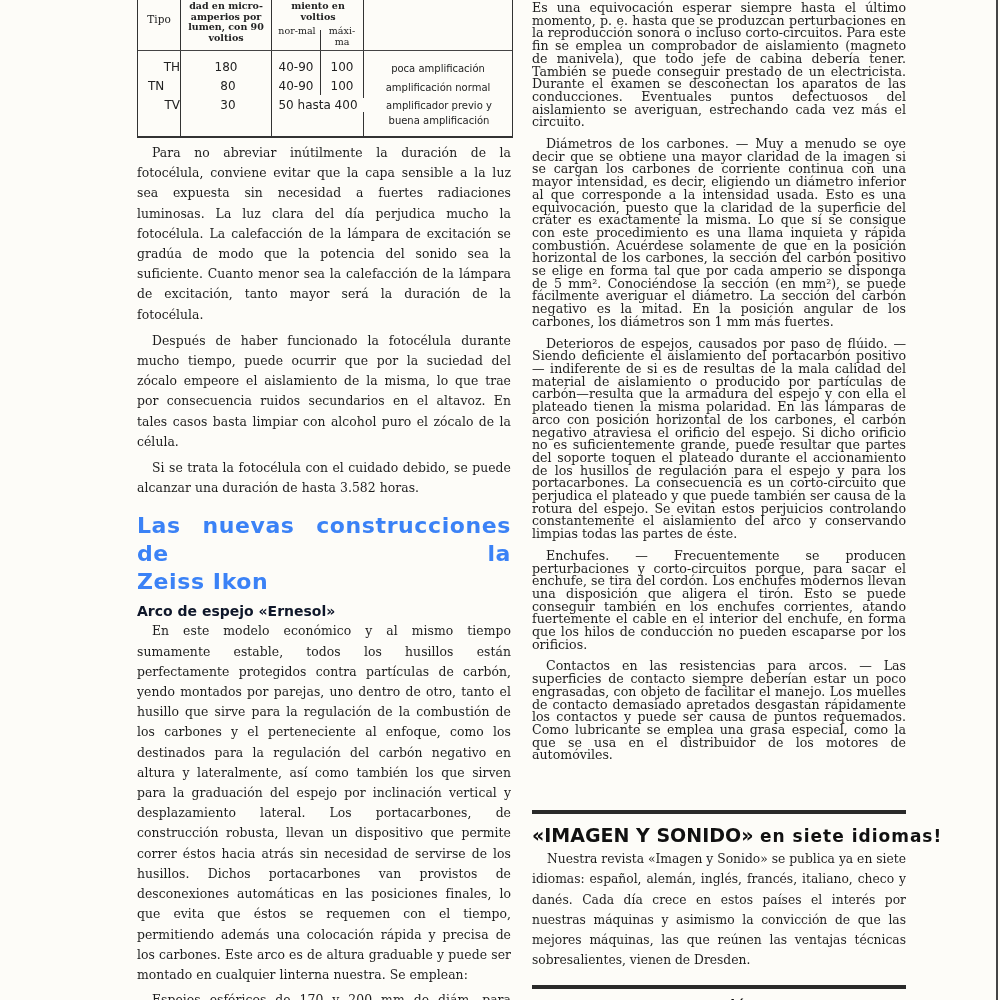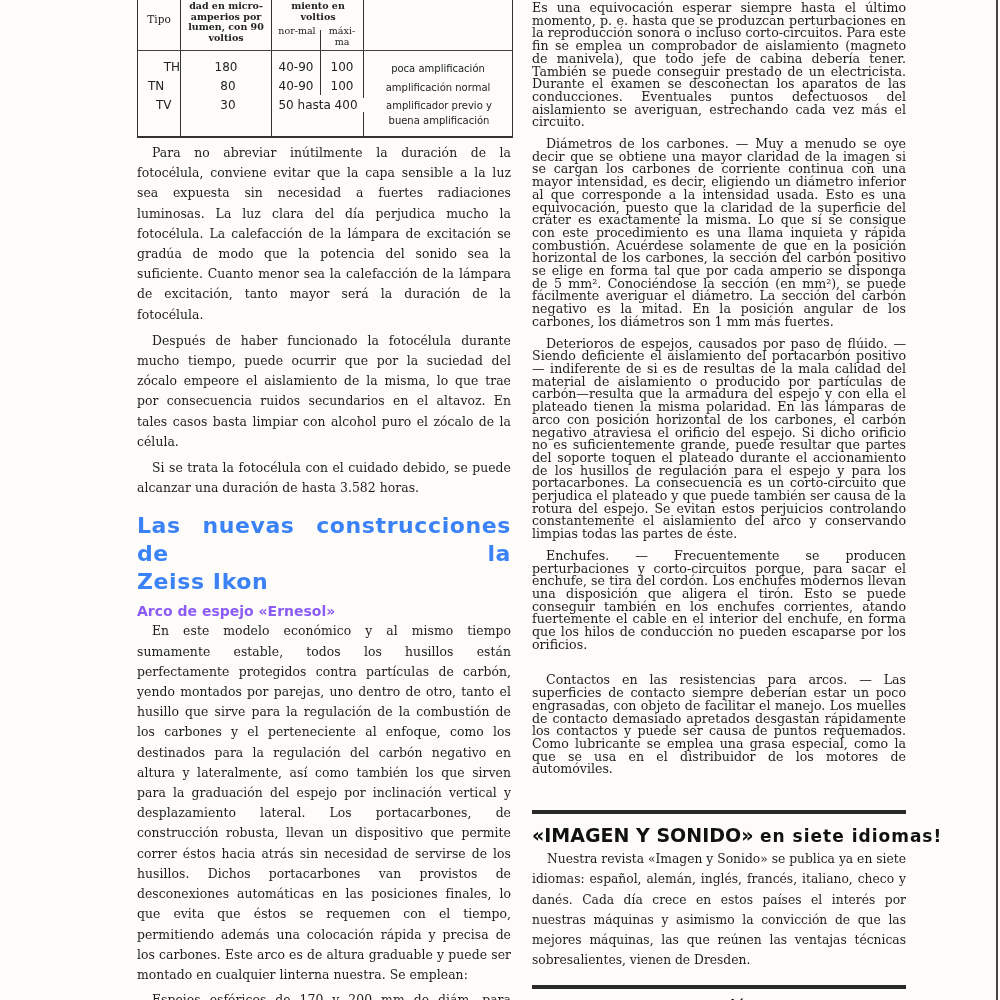--- a/index.html
+++ b/index.html
@@ -20,21 +20,21 @@
   .ptable .vline { position: absolute; top: 0; width: 1px; background: #333; }
   .ptable .hline { position: absolute; height: 1px; background: #444; }
   .ptable .cell { position: absolute; font-family: "DejaVu Sans", sans-serif; font-size: 12px; color: #222; text-align: center; }
   .ptable .rec { font-size: 10px; line-height: 15px; }
 
   p.body { margin: 0; font-size: 12.4px; line-height: 20.2px; text-align: justify; text-indent: 15px; letter-spacing: 0.05px; }
   p.bodyR { margin: 0; font-size: 12.6px; line-height: 12.7px; text-align: justify; text-indent: 14px; }
   .run-in { font-weight: normal; }
   h1.headline { margin: 0; font-family: "DejaVu Sans", sans-serif; font-weight: bold; font-size: 22px; line-height: 28px; letter-spacing: 0.6px; color: #3b82f6; text-align: justify; text-align-last: justify; }
   h1.headline2 { text-align-last: left; }
-  h2.sub { margin: 0; font-family: "DejaVu Sans", sans-serif; font-weight: bold; font-size: 14px; line-height: 20px; color: #8b5cf6; }
+  h2.sub { margin: 0; font-family: "DejaVu Sans", sans-serif; font-weight: bold; font-size: 14px; line-height: 20px; color: #0f172a; }
   .rule { height: 4px; background: #2a2a2a; }
   h2.box-title { margin: 0; font-family: "DejaVu Sans", sans-serif; font-weight: bold; font-size: 19px; line-height: 26px; color: #111; white-space: nowrap; }
   h2.box-title .sm { font-size: 17px; letter-spacing: 1px; }
   p.box { margin: 0; font-size: 12.3px; line-height: 20.3px; text-align: justify; text-indent: 15px; }
   h3.prosp { margin: 0; font-family: "DejaVu Sans", sans-serif; font-weight: bold; font-size: 14px; color: #111; letter-spacing: 0.5px; }
 </style>
 </head>
 <body>
 
 <div class="right-edge"></div>
@@ -60,21 +60,21 @@
   <div class="cell" style="left:134px;width:48px;top:64px">40-90</div>
   <div class="cell" style="left:183px;width:42px;top:64px">100</div>
   <div class="cell rec" style="left:226px;width:148px;top:65px">poca amplificación</div>
 
   <div class="cell" style="left:0;width:42px;top:83px;text-align:left;padding-left:10px;box-sizing:border-box">TN</div>
   <div class="cell" style="left:44px;width:92px;top:83px">80</div>
   <div class="cell" style="left:134px;width:48px;top:83px">40-90</div>
   <div class="cell" style="left:183px;width:42px;top:83px">100</div>
   <div class="cell rec" style="left:226px;width:148px;top:84px">amplificación normal</div>
 
-  <div class="cell" style="left:8px;width:42px;top:102px;text-align:left;padding-left:10px;box-sizing:border-box">TV</div>
+  <div class="cell" style="left:0;width:42px;top:102px;text-align:right;padding-left:10px;box-sizing:border-box">TV</div>
   <div class="cell" style="left:44px;width:92px;top:102px">30</div>
   <div class="cell" style="left:134px;width:92px;top:102px;background:#fdfcf8">50 hasta 400</div>
   <div class="cell rec" style="left:240px;width:122px;top:102px">amplificador previo y buena amplificación</div>
 </div>
 
 <div class="col-left" style="top:143px">
   <p class="body">Para no abreviar inútilmente la duración de la fotocélula, conviene evitar que la capa sensible a la luz sea expuesta sin necesidad a fuertes radiaciones luminosas. La luz clara del día perjudica mucho la fotocélula. La calefacción de la lámpara de excitación se gradúa de modo que la potencia del sonido sea la suficiente. Cuanto menor sea la calefacción de la lámpara de excitación, tanto mayor será la duración de la fotocélula.</p>
   <p class="body" style="margin-top:6px">Después de haber funcionado la fotocélula durante mucho tiempo, puede ocurrir que por la suciedad del zócalo empeore el aislamiento de la misma, lo que trae por consecuencia ruidos secundarios en el altavoz. En tales casos basta limpiar con alcohol puro el zócalo de la célula.</p>
   <p class="body" style="margin-top:6px">Si se trata la fotocélula con el cuidado debido, se puede alcanzar una duración de hasta 3.582 horas.</p>
 
@@ -98,21 +98,21 @@
   <p class="bodyR" style="margin-top:9px">
     <span class="run-in">Deterioros de espejos, causados por paso de flúido.</span>
     <span>— Siendo deficiente el aislamiento del portacarbón positivo — indiferente de si es de resultas de la mala calidad del material de aislamiento o producido por partículas de carbón—resulta que la armadura del espejo y con ella el plateado tienen la misma polaridad. En las lámparas de arco con posición horizontal de los carbones, el carbón negativo atraviesa el orificio del espejo. Si dicho orificio no es suficientemente grande, puede resultar que partes del soporte toquen el plateado durante el accionamiento de los husillos de regulación para el espejo y para los portacarbones. La consecuencia es un corto-circuito que perjudica el plateado y que puede también ser causa de la rotura del espejo. Se evitan estos perjuicios controlando constantemente el aislamiento del arco y conservando limpias todas las partes de éste.</span>
   </p>
 
   <p class="bodyR" style="margin-top:9px">
     <span class="run-in">Enchufes.</span>
     <span>— Frecuentemente se producen perturbaciones y corto-circuitos porque, para sacar el enchufe, se tira del cordón. Los enchufes modernos llevan una disposición que aligera el tirón. Esto se puede conseguir también en los enchufes corrientes, atando fuertemente el cable en el interior del enchufe, en forma que los hilos de conducción no pueden escaparse por los orificios.</span>
   </p>
 
-  <p class="bodyR" style="margin-top:23px">
+  <p class="bodyR" style="margin-top:9px">
     <span class="run-in">Contactos en las resistencias para arcos.</span>
     <span>— Las superficies de contacto siempre deberían estar un poco engrasadas, con objeto de facilitar el manejo. Los muelles de contacto demasiado apretados desgastan rápidamente los contactos y puede ser causa de puntos requemados. Como lubricante se emplea una grasa especial, como la que se usa en el distribuidor de los motores de automóviles.</span>
   </p>
 </div>
 
 <div style="position:absolute;left:532px;top:810px;width:374px">
   <div class="rule"></div>
   <h2 class="box-title" style="margin-top:8px">
     <span>«IMAGEN Y SONIDO»</span>
     <span class="sm">en siete idiomas!</span>

